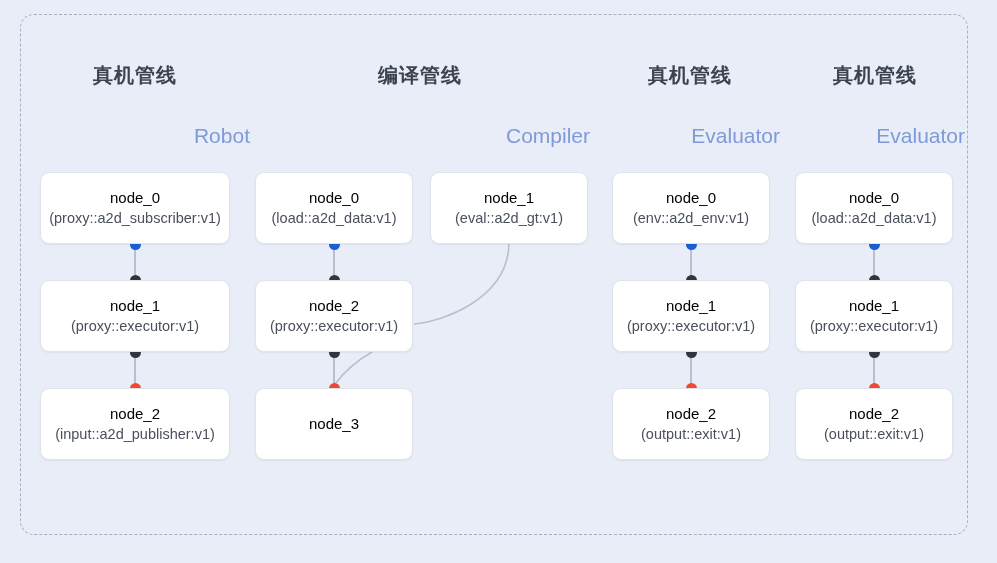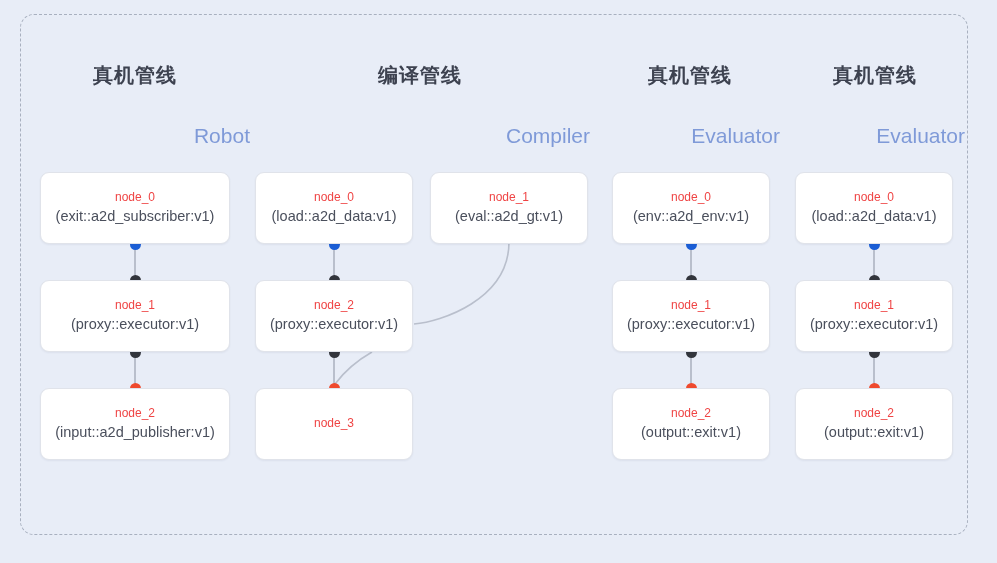--- a/index.html
+++ b/index.html
@@ -71,22 +71,22 @@
     border: 1px solid #e0e3ea;
     border-radius: 9px;
     box-shadow: 0 1px 2px rgba(60, 70, 95, 0.07);
     display: flex;
     flex-direction: column;
     align-items: center;
     justify-content: center;
     height: 72px;
   }
   .node-title {
-    font-size: 12px;
-    color: #ef4444;
+    font-size: 15px;
+    color: #000000;
     line-height: 1.45;
     white-space: nowrap;
   }
   .node-sub {
     font-size: 14.5px;
     color: #4a4f5c;
     line-height: 1.45;
     white-space: nowrap;
   }
 
@@ -135,21 +135,21 @@
         <div class="col-title-en">Robot</div>
       </div>
       <div class="connector-line" style="left: 134.2px; top: 244px; height: 36px;"></div>
       <div class="dot dot-blue" style="left: 135px; top: 244px;"></div>
       <div class="dot dot-black" style="left: 135px; top: 280px;"></div>
       <div class="connector-line" style="left: 134.2px; top: 352px; height: 36px;"></div>
       <div class="dot dot-black" style="left: 135px; top: 352px;"></div>
       <div class="dot dot-red" style="left: 135px; top: 388px;"></div>
       <div class="node" style="left: 40px; top: 172px; width: 190px;">
         <div class="node-title">node_0</div>
-        <div class="node-sub">(exit::a2d_subscriber:v1)</div>
+        <div class="node-sub">(proxy::a2d_subscriber:v1)</div>
       </div>
       <div class="node" style="left: 40px; top: 280px; width: 190px;">
         <div class="node-title">node_1</div>
         <div class="node-sub">(proxy::executor:v1)</div>
       </div>
       <div class="node" style="left: 40px; top: 388px; width: 190px;">
         <div class="node-title">node_2</div>
         <div class="node-sub">(input::a2d_publisher:v1)</div>
       </div>
       <div class="column" style="left: 250px; width: 340px;">

